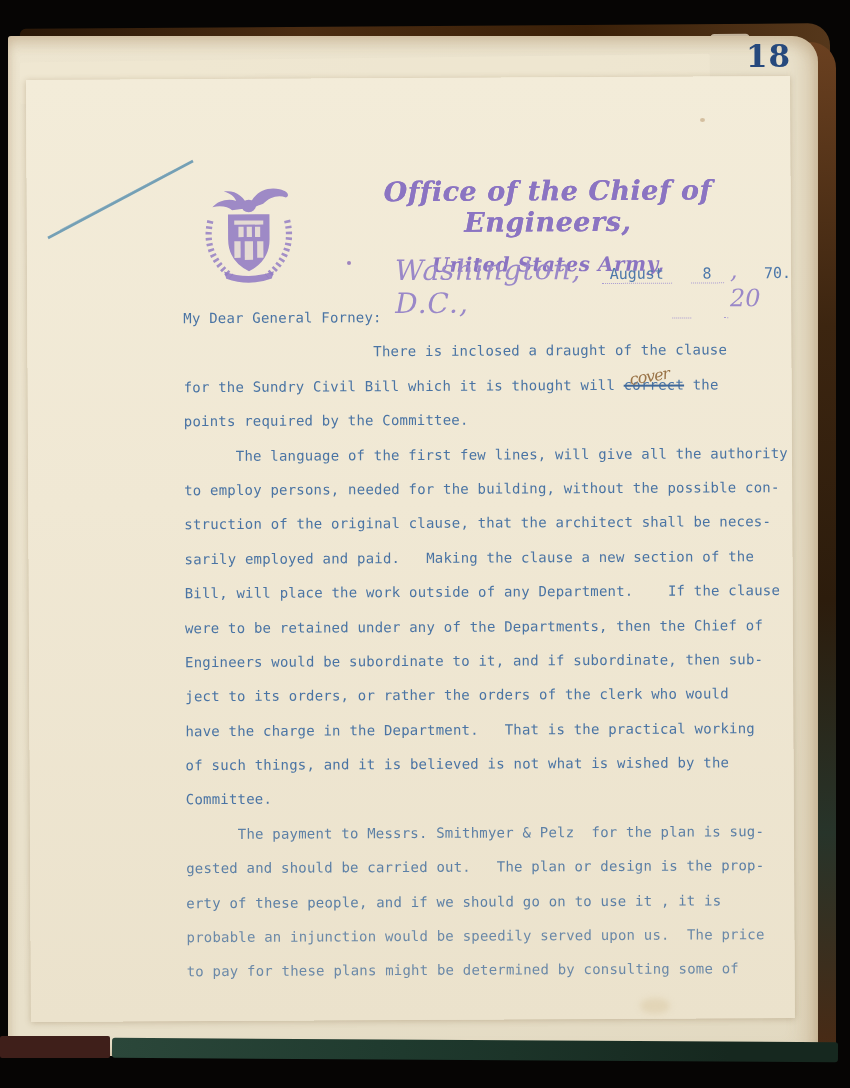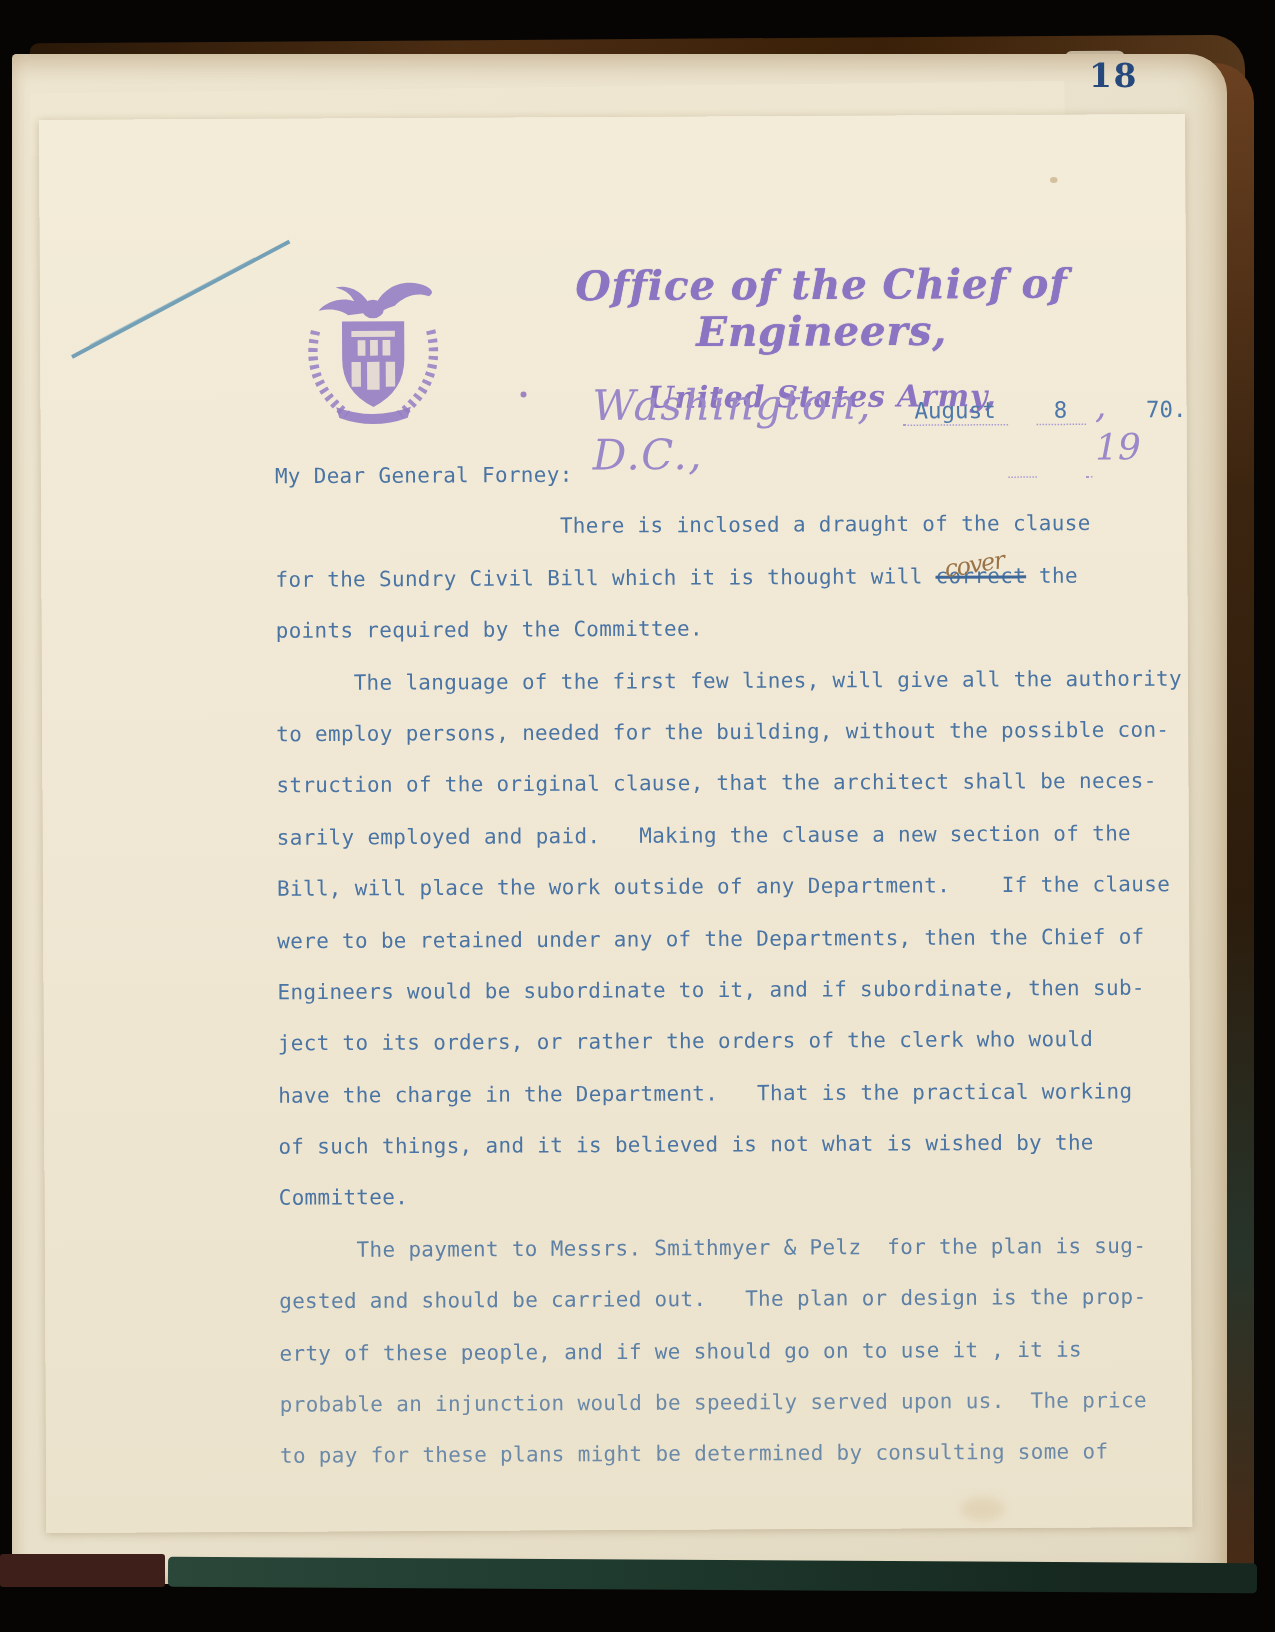--- a/index.html
+++ b/index.html
@@ -34,22 +34,22 @@
   
   .tissue{position:absolute;left:20px;top:58px;width:690px;height:42px;background:#f1e9d4;
     opacity:.5;transform:rotate(-0.7deg);border-radius:2px;}
 
   
   .letter-sheet{position:absolute;left:26px;top:80px;width:764px;height:942px;
     transform:rotate(-0.3deg);transform-origin:top left;
     background:linear-gradient(180deg,#f3ecd9 0%,#f0e8d4 45%,#ebe2cc 100%);
     box-shadow:0 1px 6px rgba(120,90,50,.3);}
 
-  .page-number{position:absolute;left:726px;top:38px;font-family:"DejaVu Serif",serif;
-    font-size:22px;font-weight:bold;color:#26497d;letter-spacing:1px;}
+  .page-number{position:absolute;left:746px;top:38px;font-family:"DejaVu Serif",serif;
+    font-size:31px;font-weight:bold;color:#26497d;letter-spacing:1px;}
 
   
   .crest{position:absolute;left:170px;top:94px;width:104px;height:114px;opacity:.92;}
   .lh-title{position:absolute;left:298px;top:98px;width:446px;text-align:center;
     font-family:"DejaVu Serif",serif;font-style:italic;font-weight:bold;color:#8b74c2;}
   .lh-office{font-size:27px;letter-spacing:.5px;text-shadow:0 0 .6px #8b74c2;}
   .lh-army{font-size:20px;margin-top:15px;letter-spacing:.5px;}
   .dateline{position:absolute;left:368px;top:176px;display:flex;align-items:baseline;}
   .dl-place{font-family:"DejaVu Serif",serif;font-style:italic;font-size:28px;color:#9a88c8;
     letter-spacing:1px;}
@@ -133,21 +133,21 @@
       <div class="lh-office">Office of the Chief of Engineers,</div>
       <div class="lh-army">United States Army,</div>
     </div>
 
     <div class="dateline">
       <span class="dl-place">Washington, D.C.,</span>
       <span class="dl-typed dl-dot dl-month">August</span>
       <span class="dl-dot dl-gap1"></span>
       <span class="dl-typed dl-dot dl-day">8</span>
       <span class="dl-dot dl-gap2"></span>
-      <span class="dl-year-script">, 19</span>
+      <span class="dl-year-script">, 20</span>
       <span class="dl-typed dl-year-typed">70.</span>
     </div>
 
     <div class="letter-body">
         <div class="tline">My Dear General Forney:</div>
         <div class="tline">                      There is inclosed a draught of the clause</div>
         <div class="tline"><span>for the Sundry Civil Bill which it is thought will </span><span class="struck">correct<span class="handnote">cover</span></span><span> the</span></div>
         <div class="tline">points required by the Committee.</div>
         <div class="tline">      The language of the first few lines, will give all the authority</div>
         <div class="tline">to employ persons, needed for the building, without the possible con-</div>

